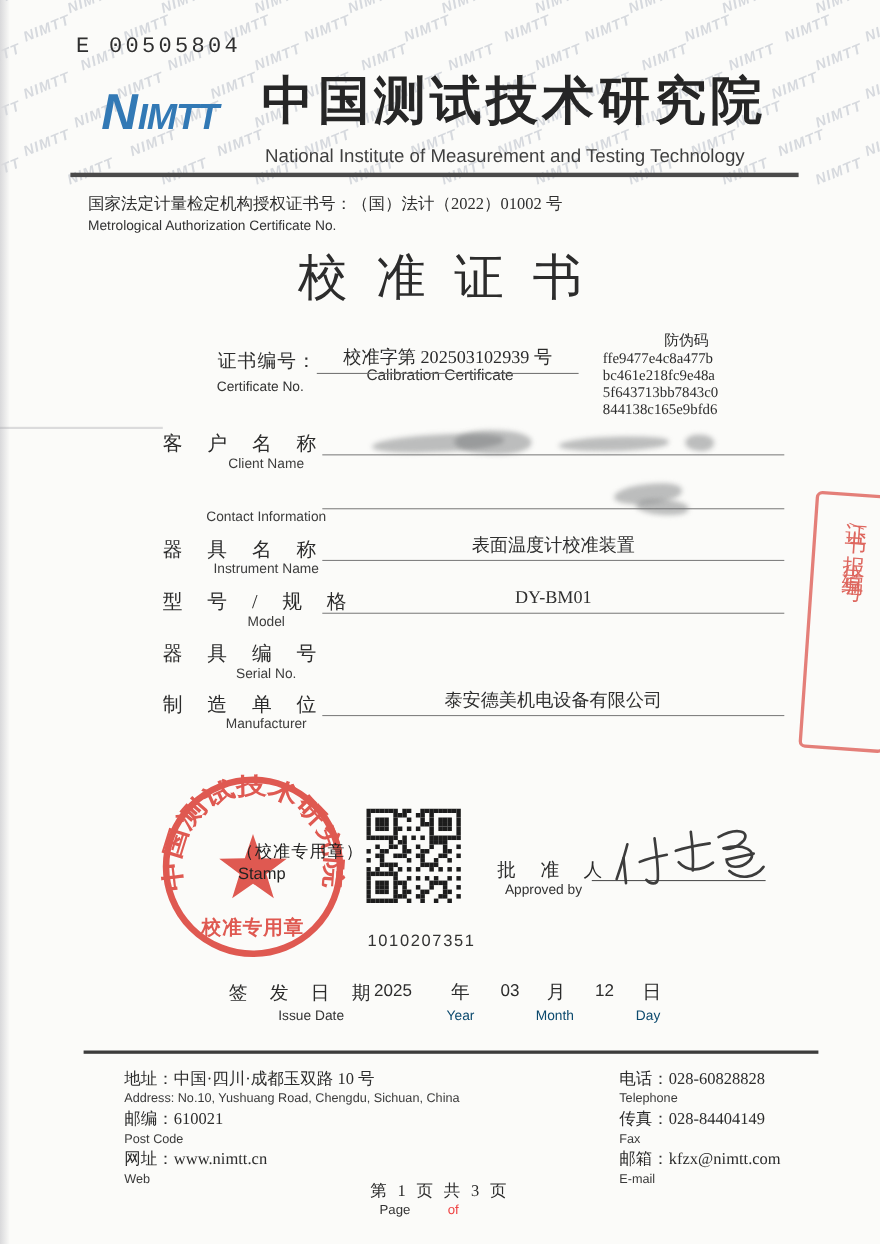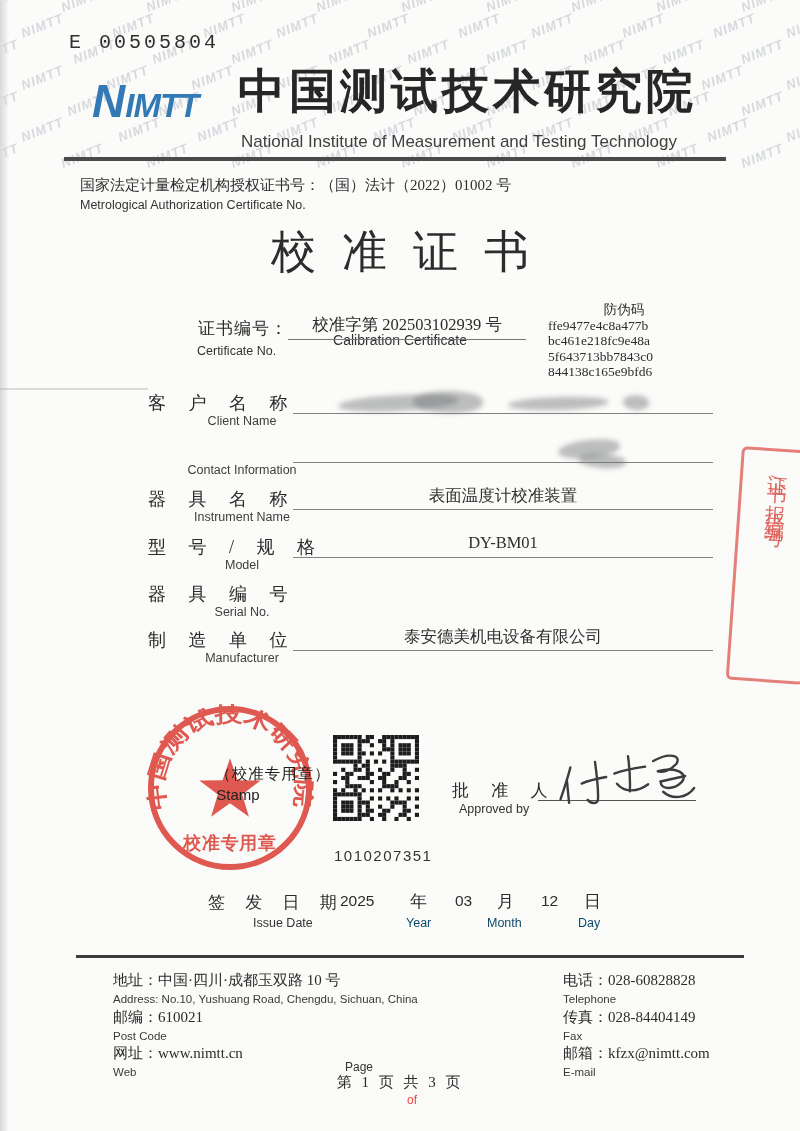--- a/index.html
+++ b/index.html
@@ -57,21 +57,21 @@
   .issue-zh{left:208px;top:891px;font-size:17px;letter-spacing:8px;white-space:nowrap;}
   .issue-en{left:253px;top:916px;font-size:12.5px;color:#333;}
   .date-part{top:892px;font-size:15.5px;color:#2c2c2c;}
   .date-unit{top:890px;font-size:17px;}
   .date-en{top:916px;font-size:12.5px;color:#0c4a6e;}
 
   .rule-bottom{left:76px;top:955px;width:668px;height:3px;background:#3c3c3c;}
   .f-zh{font-size:15px;color:#2b2b2b;white-space:nowrap;}
   .f-en{font-size:11.5px;color:#3a3a3a;white-space:nowrap;}
   .page-zh{left:0;top:1073px;width:800px;text-align:center;font-size:15px;letter-spacing:3px;}
-  .page-en-1{left:345px;top:1060px;font-size:12px;color:#333;}
+  .page-en-1{left:345px;top:1093px;font-size:12px;color:#333;}
   .page-en-2{left:407px;top:1093px;font-size:12px;color:#ef4444;}
 
   .side-stamp{left:742px;top:446px;width:72px;height:228px;border:3px solid #E06A63;border-radius:6px;
               transform:rotate(4deg);transform-origin:top left;opacity:.85;}
   .side-stamp span{display:block;margin:8px auto 0;writing-mode:vertical-rl;font-size:20px;letter-spacing:8px;color:#D94E45;}
 </style>
 </head>
 <body>
 
 <div class="page">

